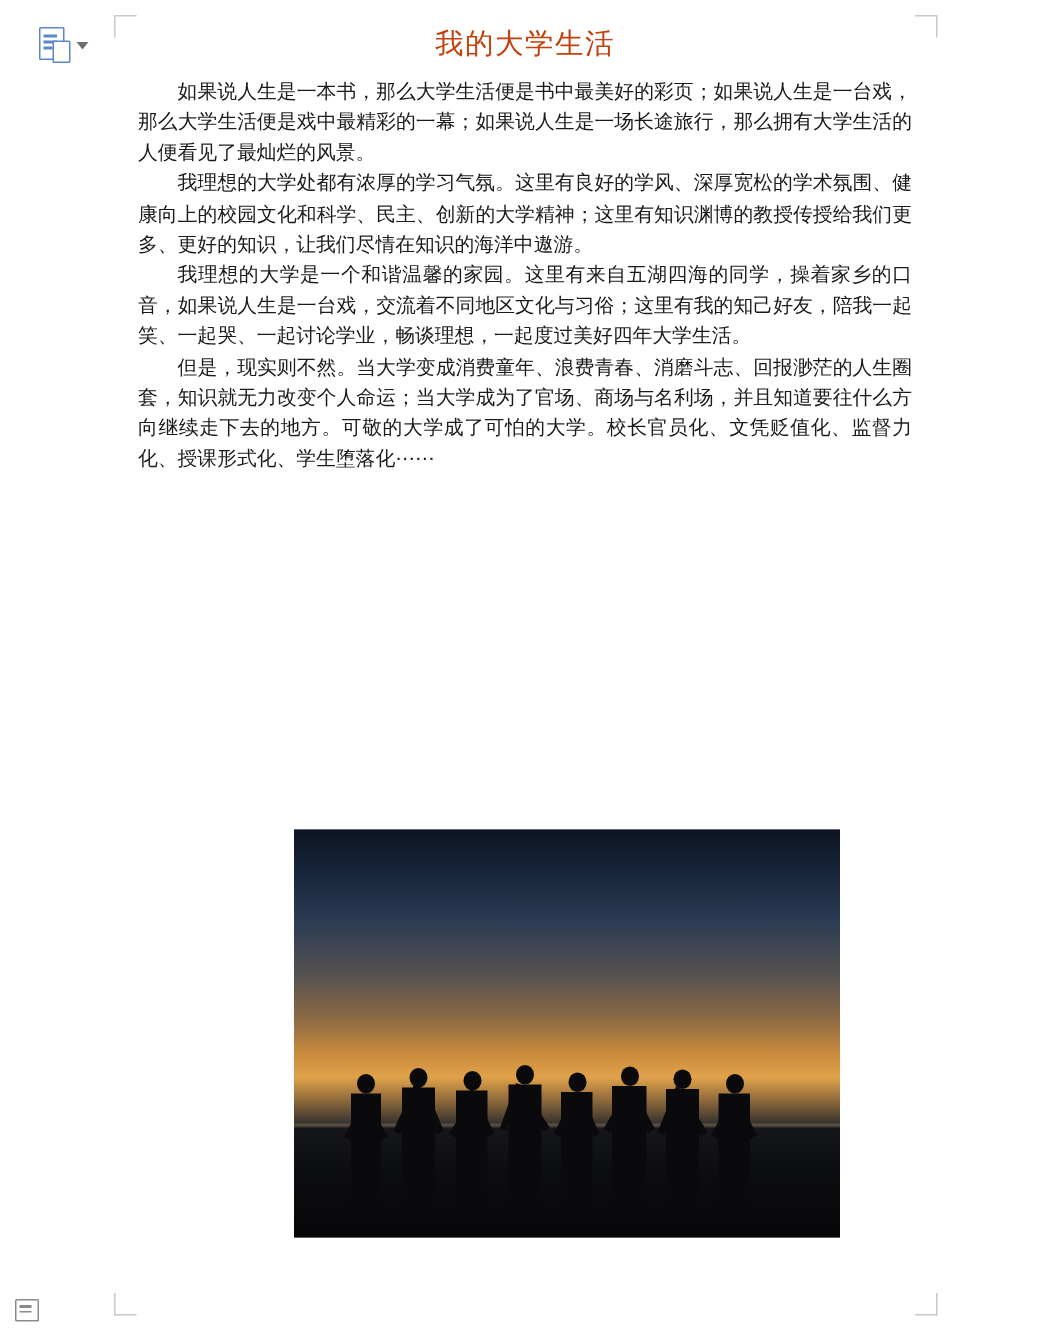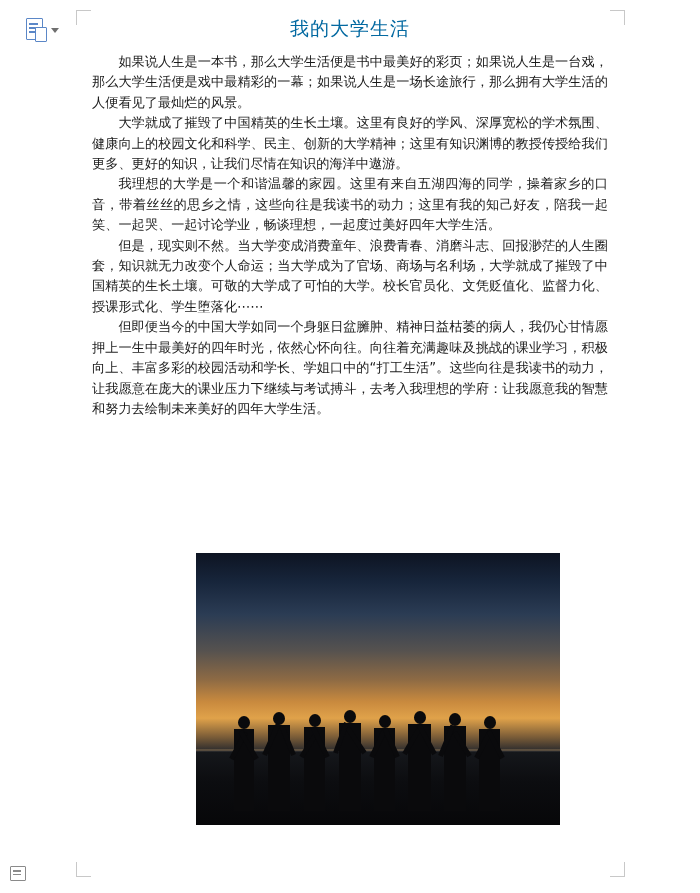--- a/index.html
+++ b/index.html
@@ -118,21 +118,21 @@
     position: absolute;
     left: 92px;
     top: 16px;
     width: 516px;
   }
 
   #doc-title {
     text-align: center;
     font-family: "DejaVu Serif", "Liberation Serif", serif;
     font-size: 19px;
-    color: #0369a1;
+    color: #c2410c;
     letter-spacing: 1px;
     margin: 0 0 10px 0;
     font-weight: normal;
   }
 
   .para {
     font-family: "DejaVu Sans", "Liberation Sans", sans-serif;
     font-size: 13.2px;
     line-height: 20.4px;
     color: #1a1a1a;
@@ -240,24 +240,23 @@
   <div id="bottom-widget">
     <span class="box"></span>
     <span class="bar b1"></span>
     <span class="bar b2"></span>
   </div>
 
   <div id="doc-body">
     <h1 id="doc-title">我的大学生活</h1>
 
     <p class="para indent">如果说人生是一本书，那么大学生活便是书中最美好的彩页；如果说人生是一台戏，那么大学生活便是戏中最精彩的一幕；如果说人生是一场长途旅行，那么拥有大学生活的人便看见了最灿烂的风景。</p>
-    <p class="para indent">大学就成了摧毁了中国精英的生长土壤。这里有良好的学风、深厚宽松的学术氛围、健康向上的校园文化和科学、民主、创新的大学精神；这里有知识渊博的教授传授给我们更多、更好的知识，让我们尽情在知识的海洋中遨游。</p>
-    <p class="para indent">我理想的大学是一个和谐温馨的家园。这里有来自五湖四海的同学，操着家乡的口音，带着丝丝的思乡之情，这些向往是我读书的动力；这里有我的知己好友，陪我一起笑、一起哭、一起讨论学业，畅谈理想，一起度过美好四年大学生活。</p>
-    <p class="para indent">但是，现实则不然。当大学变成消费童年、浪费青春、消磨斗志、回报渺茫的人生圈套，知识就无力改变个人命运；当大学成为了官场、商场与名利场，大学就成了摧毁了中国精英的生长土壤。可敬的大学成了可怕的大学。校长官员化、文凭贬值化、监督力化、授课形式化、学生堕落化⋯⋯</p>
-    <p class="para indent">但即便当今的中国大学如同一个身躯日盆臃肿、精神日益枯萎的病人，我仍心甘情愿押上一生中最美好的四年时光，依然心怀向往。向往着充满趣味及挑战的课业学习，积极向上、丰富多彩的校园活动和学长、学姐口中的“打工生活”。这些向往是我读书的动力，让我愿意在庞大的课业压力下继续与考试搏斗，去考入我理想的学府：让我愿意我的智慧和努力去绘制未来美好的四年大学生活。</p>
+    <p class="para indent">我理想的大学处都有浓厚的学习气氛。这里有良好的学风、深厚宽松的学术氛围、健康向上的校园文化和科学、民主、创新的大学精神；这里有知识渊博的教授传授给我们更多、更好的知识，让我们尽情在知识的海洋中遨游。</p>
+    <p class="para indent">我理想的大学是一个和谐温馨的家园。这里有来自五湖四海的同学，操着家乡的口音，如果说人生是一台戏，交流着不同地区文化与习俗；这里有我的知己好友，陪我一起笑、一起哭、一起讨论学业，畅谈理想，一起度过美好四年大学生活。</p>
+    <p class="para indent">但是，现实则不然。当大学变成消费童年、浪费青春、消磨斗志、回报渺茫的人生圈套，知识就无力改变个人命运；当大学成为了官场、商场与名利场，并且知道要往什么方向继续走下去的地方。可敬的大学成了可怕的大学。校长官员化、文凭贬值化、监督力化、授课形式化、学生堕落化⋯⋯</p>
   </div>
 
   <div id="photo-wrap">
     <div id="photo">
       <div class="sky"></div>
       <div class="horizon"></div>
       <div class="ground"></div>
 
       <div class="fig" style="left:38px; width:20px; height:82px;">
         <span class="head"></span>

